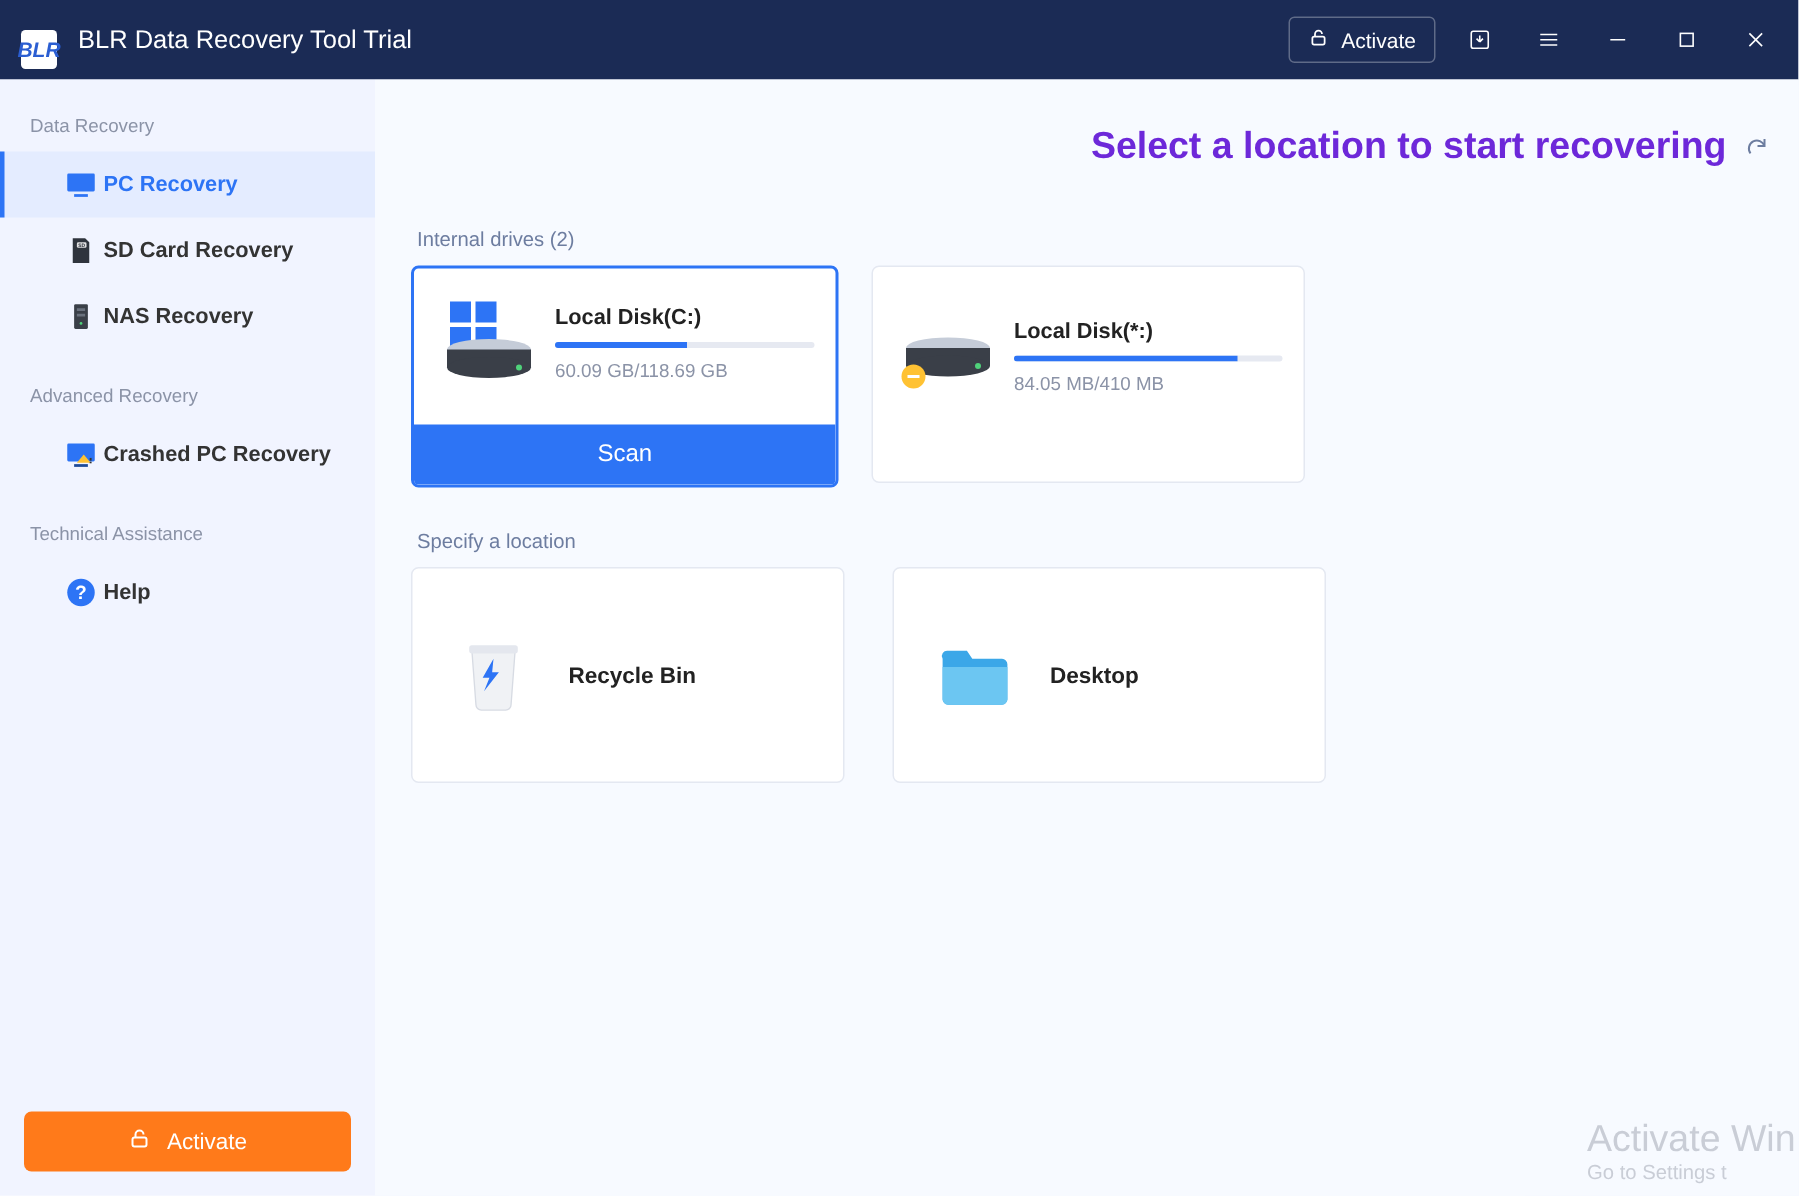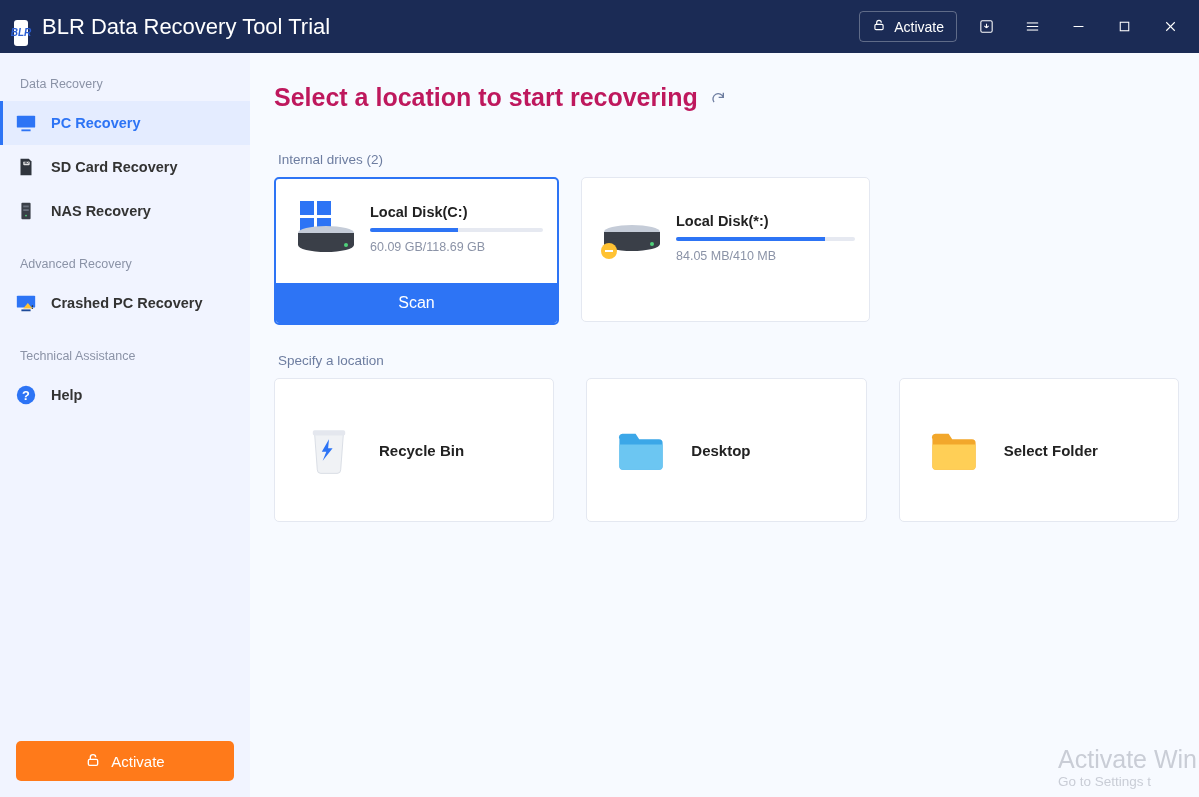--- a/index.html
+++ b/index.html
@@ -1,40 +1,40 @@
 <!DOCTYPE html>
 <html><head>
 <meta charset="utf-8">
 <style>
 * { margin: 0; padding: 0; box-sizing: border-box; font-family: "Segoe UI", Arial, sans-serif; }
 body { width: 1199px; height: 797px; overflow: hidden; background: #f5f8ff; position: relative; }
 
 
 .titlebar { height: 53px; background: #1b2b55; display: flex; align-items: center; padding: 0 12px 0 14px; color: #fff; }
-.logo { width: 14px; height: 26px; background: #fff; border-radius: 3px; display: flex; align-items: center; justify-content: center; font-size: 10px; font-weight: bold; color: #2b5ed2; margin-right: 14px; font-style: italic; margin-top: 12px;}
-.app-title { font-size: 22px; font-weight: 500; flex: 1; }
+.logo { width: 24px; height: 26px; background: #fff; border-radius: 3px; display: flex; align-items: center; justify-content: center; font-size: 14px; font-weight: bold; color: #2b5ed2; margin-right: 14px; font-style: italic; margin-top: 12px;}
+.app-title { font-size: 17px; font-weight: 500; flex: 1; }
 .tb-right { display: flex; align-items: center; gap: 12px; }
 .tb-activate { display: flex; align-items: center; gap: 8px; padding: 6px 12px; border: 1px solid rgba(255,255,255,.3); border-radius: 4px; font-size: 14px; cursor: pointer; }
 .tb-icon { width: 34px; height: 34px; display: flex; align-items: center; justify-content: center; cursor: pointer; color: #fff; }
 .tb-icon svg { width: 17px; height: 17px; stroke: #fff; fill: none; stroke-width: 1.5; }
 
 
 .layout { display: flex; height: calc(100% - 53px); }
 .sidebar { width: 250px; background: #f1f4ff; display: flex; flex-direction: column; padding-top: 18px; position: relative; }
 .sb-section-label { font-size: 12.5px; color: #8b93a7; padding: 6px 20px 10px; }
-.sb-item { display: flex; align-items: center; gap: 14px; padding: 11px 20px 11px 12px; font-size: 14.5px; color: #333; cursor: pointer; border-left: 3px solid transparent; font-weight: 600;}
+.sb-item { display: flex; align-items: center; gap: 4px; padding: 11px 20px 11px 40px; font-size: 14.5px; color: #333; cursor: pointer; border-left: 3px solid transparent; font-weight: 600;}
 .sb-item.active { background: #e4ecff; color: #2d74f5; border-left-color: #2d74f5; }
 .sb-item .mi { width: 22px; height: 22px; display: flex; align-items: center; justify-content: center; flex-shrink: 0; }
 .sb-spacer { height: 18px; }
 .sb-bottom { margin-top: auto; padding: 16px; }
 .activate-btn { width: 100%; height: 40px; background: #ff7a1a; color: #fff; border: none; border-radius: 5px; font-size: 15px; font-weight: 500; display: flex; align-items: center; justify-content: center; gap: 10px; cursor: pointer; }
 
 
 .main { flex: 1; padding: 30px 20px 0 24px; background: #f7faff; position: relative; overflow: hidden; }
-.page-title { font-size: 25px; font-weight: 600; color: #be185d; display: flex; align-items: center; gap: 12px; }
+.page-title { font-size: 25px; font-weight: 600; color: #6d28d9; display: flex; align-items: center; gap: 12px; justify-content: flex-end; }
 .refresh-ic { width: 16px; height: 16px; cursor: pointer; display: inline-flex; }
 .refresh-ic svg { width: 16px; height: 16px; stroke: #6d7da0; fill: none; stroke-width: 2; }
 .section-label { font-size: 13.5px; color: #6d7da0; margin-top: 40px; margin-bottom: 10px; padding-left: 4px;}
 .drives-row { display: flex; gap: 22px; }
 .drive-card { width: 289px; background: #fff; border: 1px solid #e4e8f1; border-radius: 5px; cursor: pointer; overflow: hidden; }
 .drive-card.selected { border: 2px solid #2d74f5; width: 285px; }
 .drive-body { display: flex; padding: 22px 14px 26px 16px; gap: 10px; align-items: center; }
 .drive-ic { width: 68px; height: 56px; display: flex; align-items: center; justify-content: center; position: relative; flex-shrink: 0; }
 .drive-info { flex: 1; min-width: 0; }
 .drive-name { font-size: 14.5px; font-weight: 600; color: #222; margin-bottom: 8px; }
@@ -273,29 +273,20 @@
       <div class="loc-card">
         <div class="loc-ic">
           <svg viewBox="0 0 60 60" width="54" height="54">
               <path d="M6 18v30a4 4 0 004 4h40a4 4 0 004-4V22a4 4 0 00-4-4H28l-4-6H10a4 4 0 00-4 6z" fill="#3ba7e8"></path>
               <path d="M6 24h48v24a4 4 0 01-4 4H10a4 4 0 01-4-4z" fill="#6cc6f2"></path>
             </svg>
         </div>
         <div class="loc-label">Desktop</div>
       </div>
 
-      <div class="loc-card">
-        <div class="loc-ic">
-          <svg viewBox="0 0 60 60" width="54" height="54">
-              <path d="M6 18v30a4 4 0 004 4h40a4 4 0 004-4V22a4 4 0 00-4-4H28l-4-6H10a4 4 0 00-4 6z" fill="#f2a72b"></path>
-              <path d="M6 24h48v24a4 4 0 01-4 4H10a4 4 0 01-4-4z" fill="#ffcf56"></path>
-            </svg>
-        </div>
-        <div class="loc-label">Select Folder</div>
-      </div>
     </div>
 
     <div class="wm">
       <div class="l1">Activate Win</div>
       <div class="l2">Go to Settings t</div>
     </div>
   </div>
 </div>
 
 </body></html>

